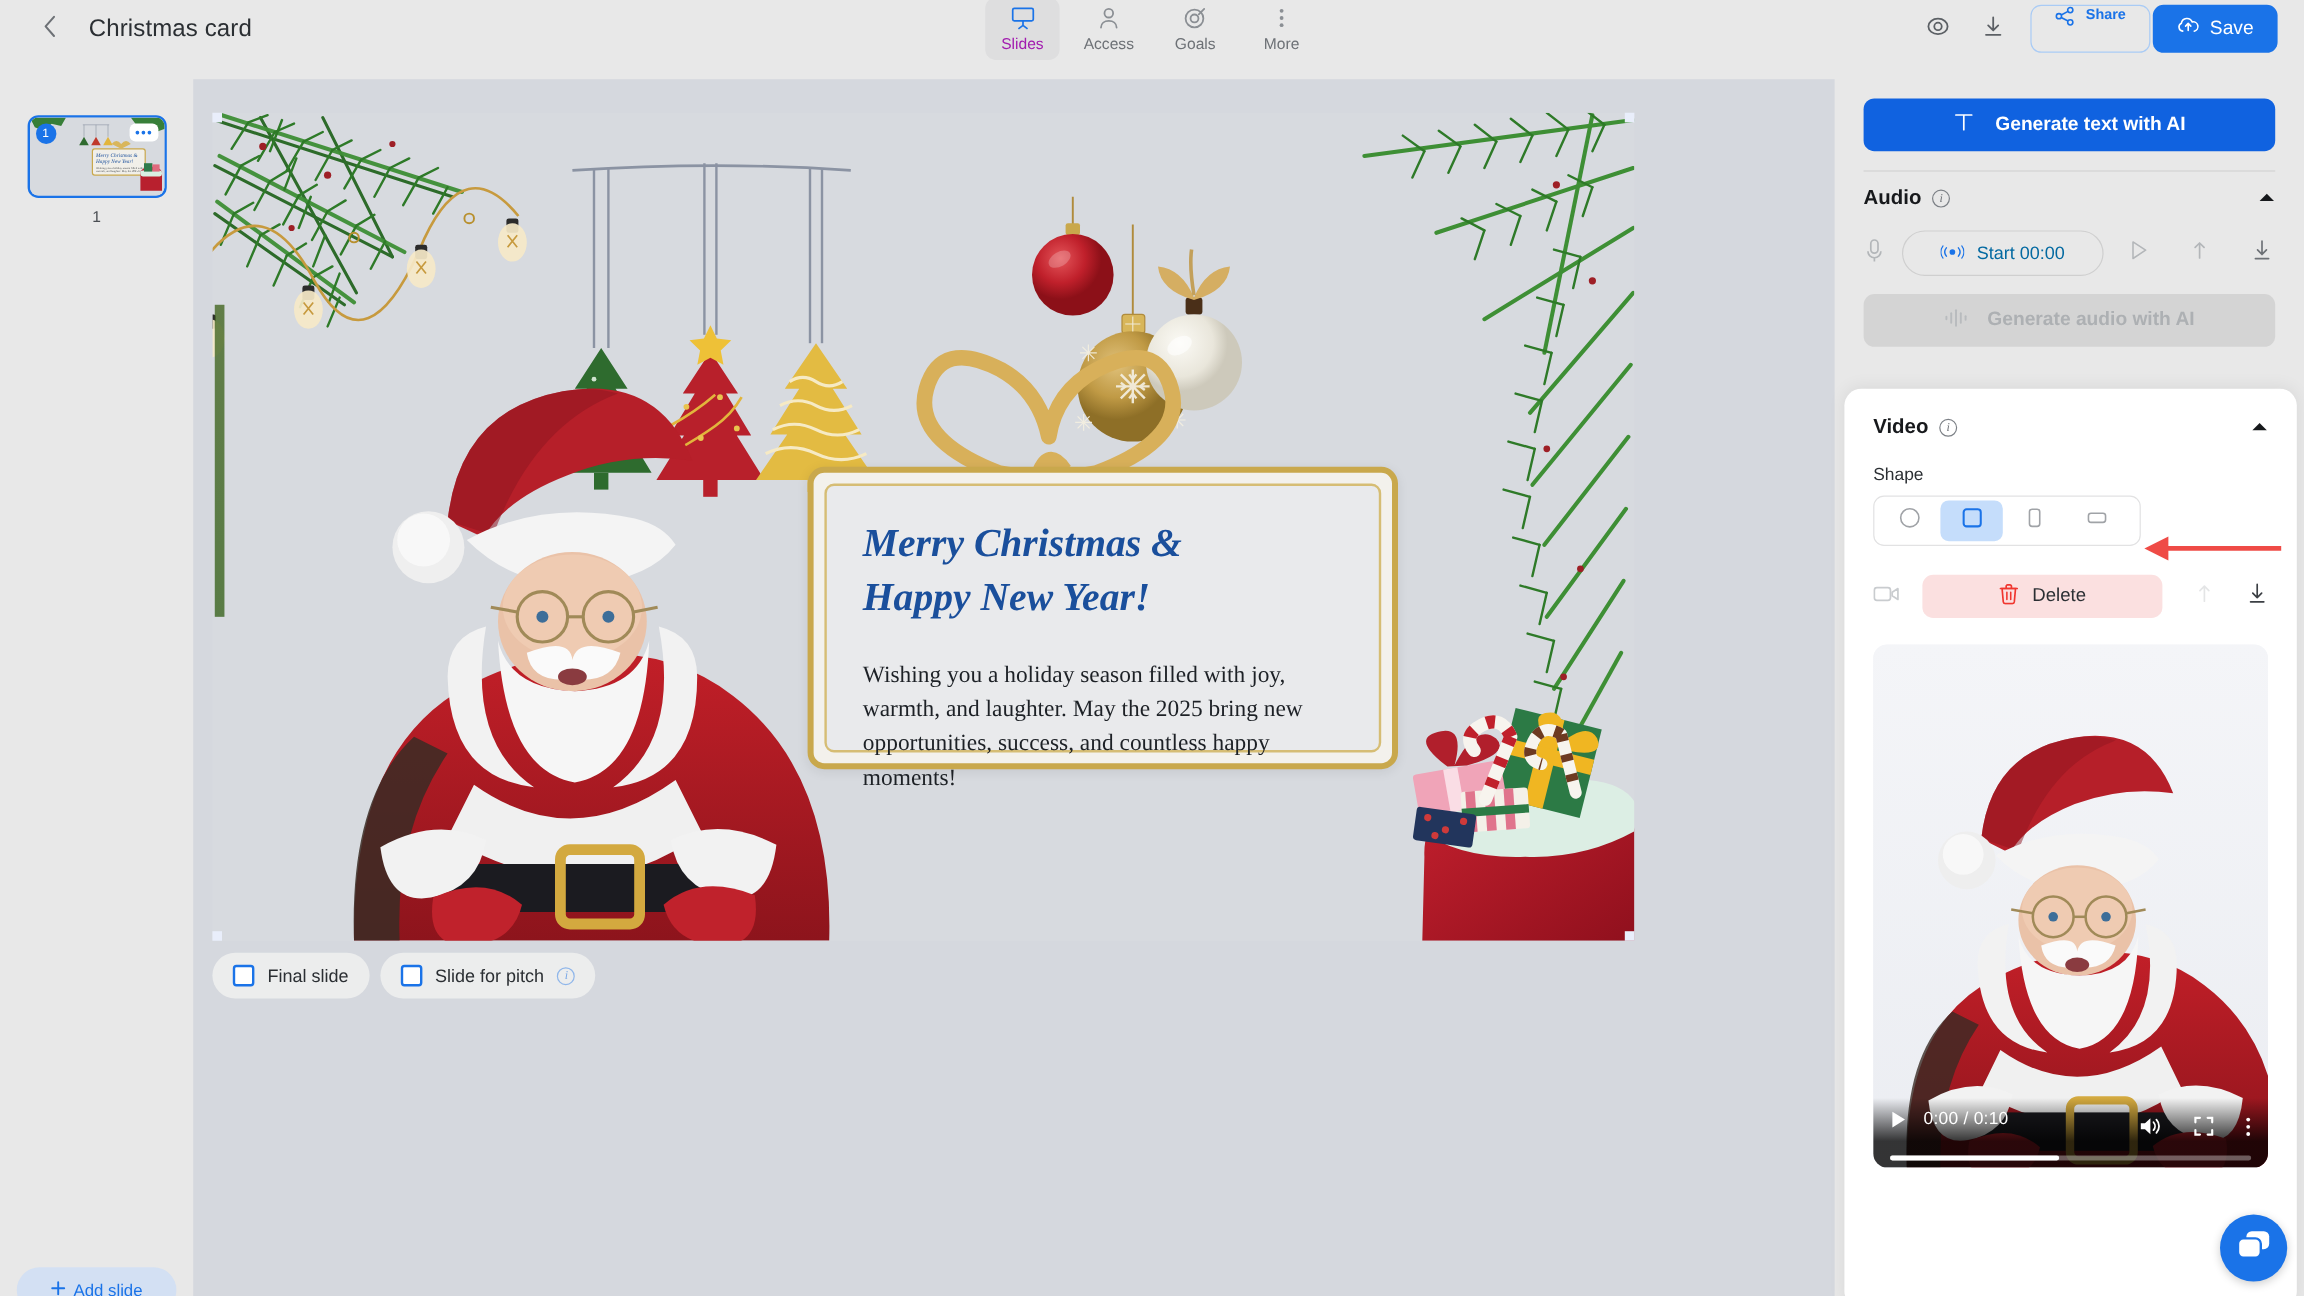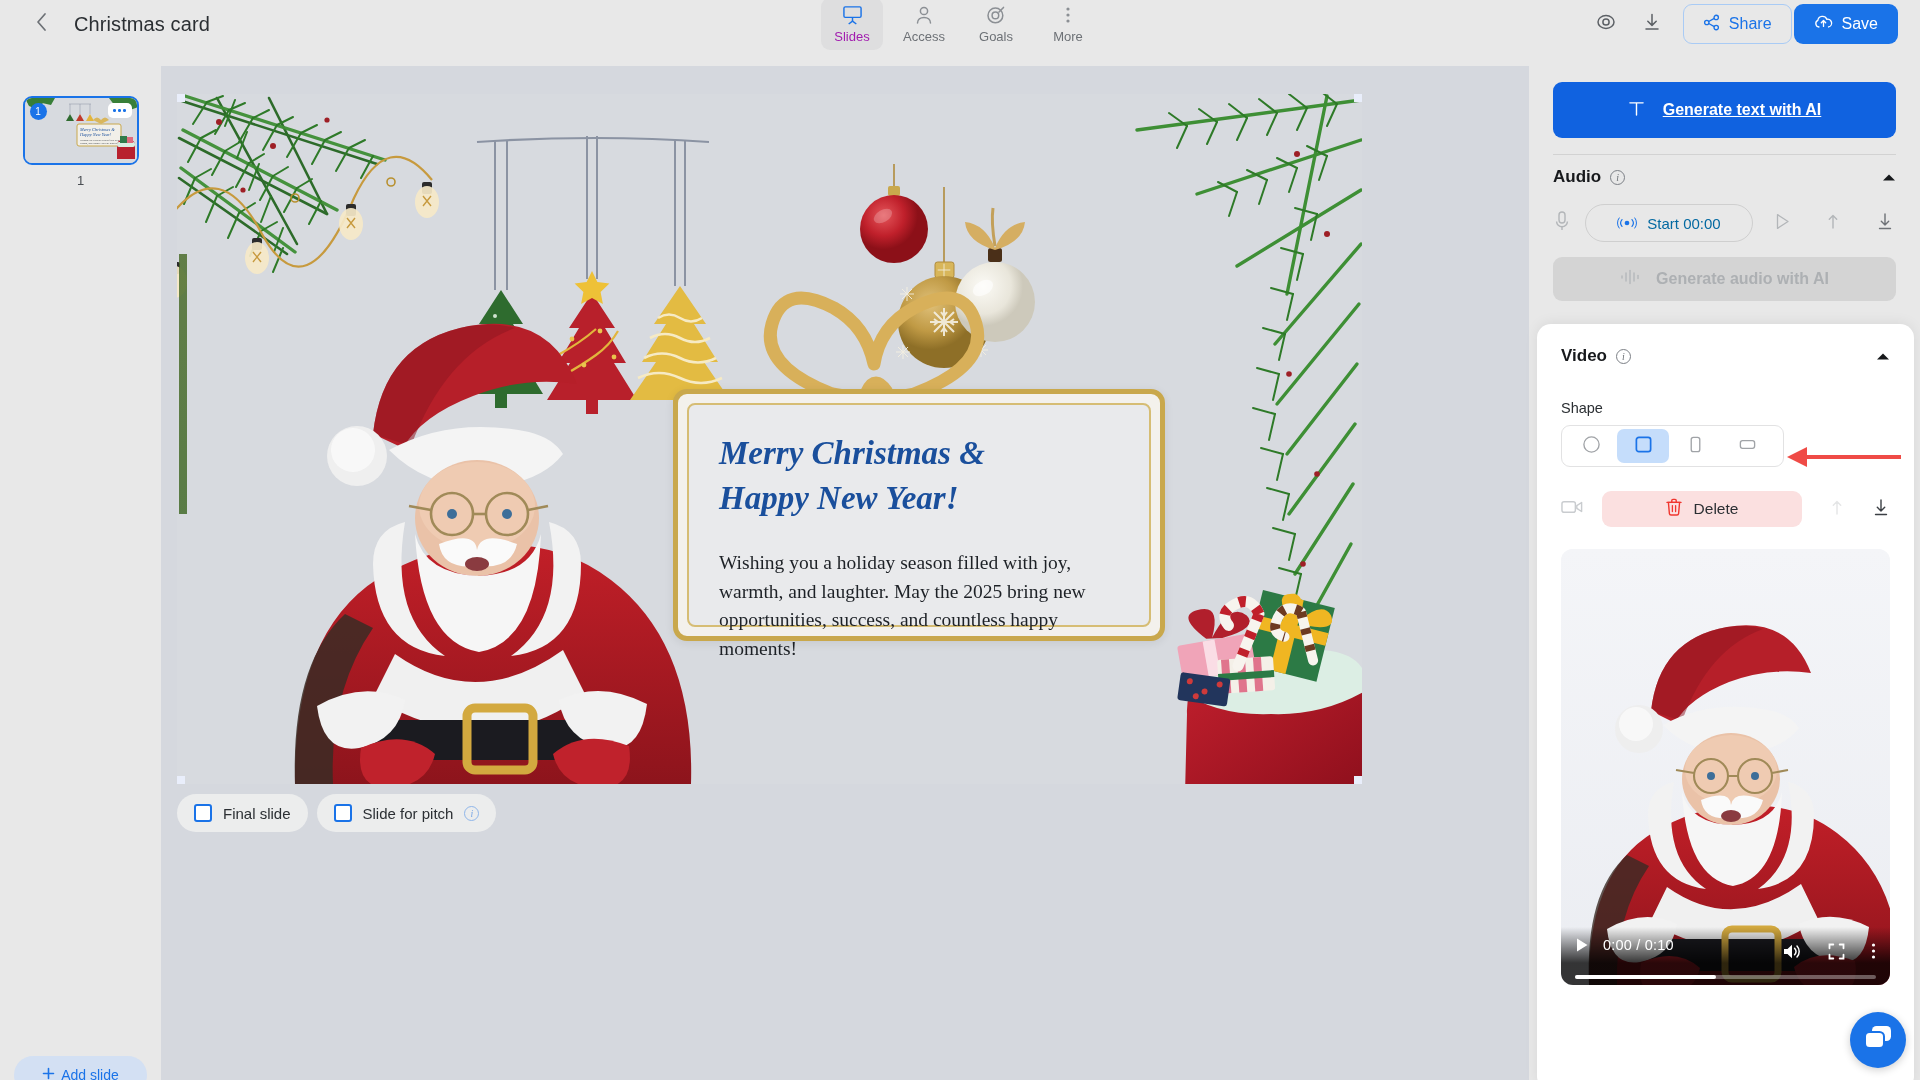--- a/index.html
+++ b/index.html
@@ -44,22 +44,22 @@
   .header-right {
     position: absolute; right: 22px; display: flex; align-items: center; gap: 0px;
   }
   .icon-btn {
     width: 46px; height: 40px; display: flex; align-items: center; justify-content: center;
     cursor: pointer; border-radius: 6px;
   }
   .btn-share {
     margin-left: 8px;
     height: 40px; padding: 0 19px; border: 1.4px solid #a9cbf5; border-radius: 9px;
-    display: flex; align-items: center; gap: 9px; cursor: pointer;
-    background: transparent; color: #1a73e8; font-size: 16px; font-weight: 400;
+    display: flex; gap: 9px; cursor: pointer;
+    background: transparent; color: #1a73e8; font-size: 12px; font-weight: 700;
   }
   .btn-save {
     margin-left: 2px;
     height: 40px; padding: 0 20px; border-radius: 9px; border: none;
     background: #1a73e8; color: #fff; font-size: 16px; font-weight: 500;
     display: flex; align-items: center; gap: 9px; cursor: pointer;
   }
 
   
   .rail {
@@ -148,23 +148,23 @@
     color: #7aa8e6; font-size: 10px; display: flex; align-items: center; justify-content: center;
     font-family: "Liberation Serif", serif; font-style: italic;
   }
 
   
   .panel {
     position: absolute; top: 66px; right: 0; width: 391px; bottom: 0;
     background: #e8e8e8; padding: 16px 24px 0;
   }
   .gen-text-btn {
-    width: 100%; height: 56px; background: #1062e0; border: none; border-radius: 9px;
+    width: 100%; height: 44px; background: #1062e0; border: none; border-radius: 9px;
     color: #fff; font-size: 16px; font-weight: bold; cursor: pointer;
-    display: flex; align-items: center; justify-content: center; gap: 18px; text-decoration: underline;
+    display: flex; align-items: center; justify-content: center; gap: 18px;
   }
   .divider { height: 1px; background: #d2d2d2; margin: 16px 0 0; }
   .sect-head {
     display: flex; align-items: center; height: 44px; gap: 9px;
   }
   .sect-title { font-size: 17px; font-weight: bold; color: #17191c; }
   .caret { margin-left: auto; cursor: pointer; }
   .info-g {
     width: 15px; height: 15px; border: 1.3px solid #7c8086; border-radius: 50%;
     color: #6d7176; font-size: 10px; display: flex; align-items: center; justify-content: center;
@@ -182,21 +182,21 @@
     border-radius: 9px; color: #adb0b3; font-size: 16px; font-weight: bold;
     display: flex; align-items: center; justify-content: center; gap: 16px; cursor: pointer;
   }
 
   
   .video-card {
     position: absolute; left: 8px; right: 6px; top: 258px; bottom: -10px;
     background: #fff; border-radius: 14px; padding: 10px 24px 0;
     box-shadow: 0 -1px 14px rgba(0,0,0,.07);
   }
-  .shape-label { font-size: 14.5px; color: #2b2f33; margin-top: 22px; }
+  .shape-label { font-size: 14.5px; color: #2b2f33; margin-top: 10px; }
   .shape-group {
     margin-top: 9px; width: 223px; height: 42px; border: 1.2px solid #e2e2e3;
     border-radius: 9px; display: flex; align-items: center; padding: 0 3px;
   }
   .shape-btn {
     width: 52px; height: 34px; border-radius: 7px; display: flex;
     align-items: center; justify-content: center; cursor: pointer;
   }
   .shape-btn.sel { background: #c5ddfb; }
   .actions-row { margin-top: 24px; display: flex; align-items: center; }

